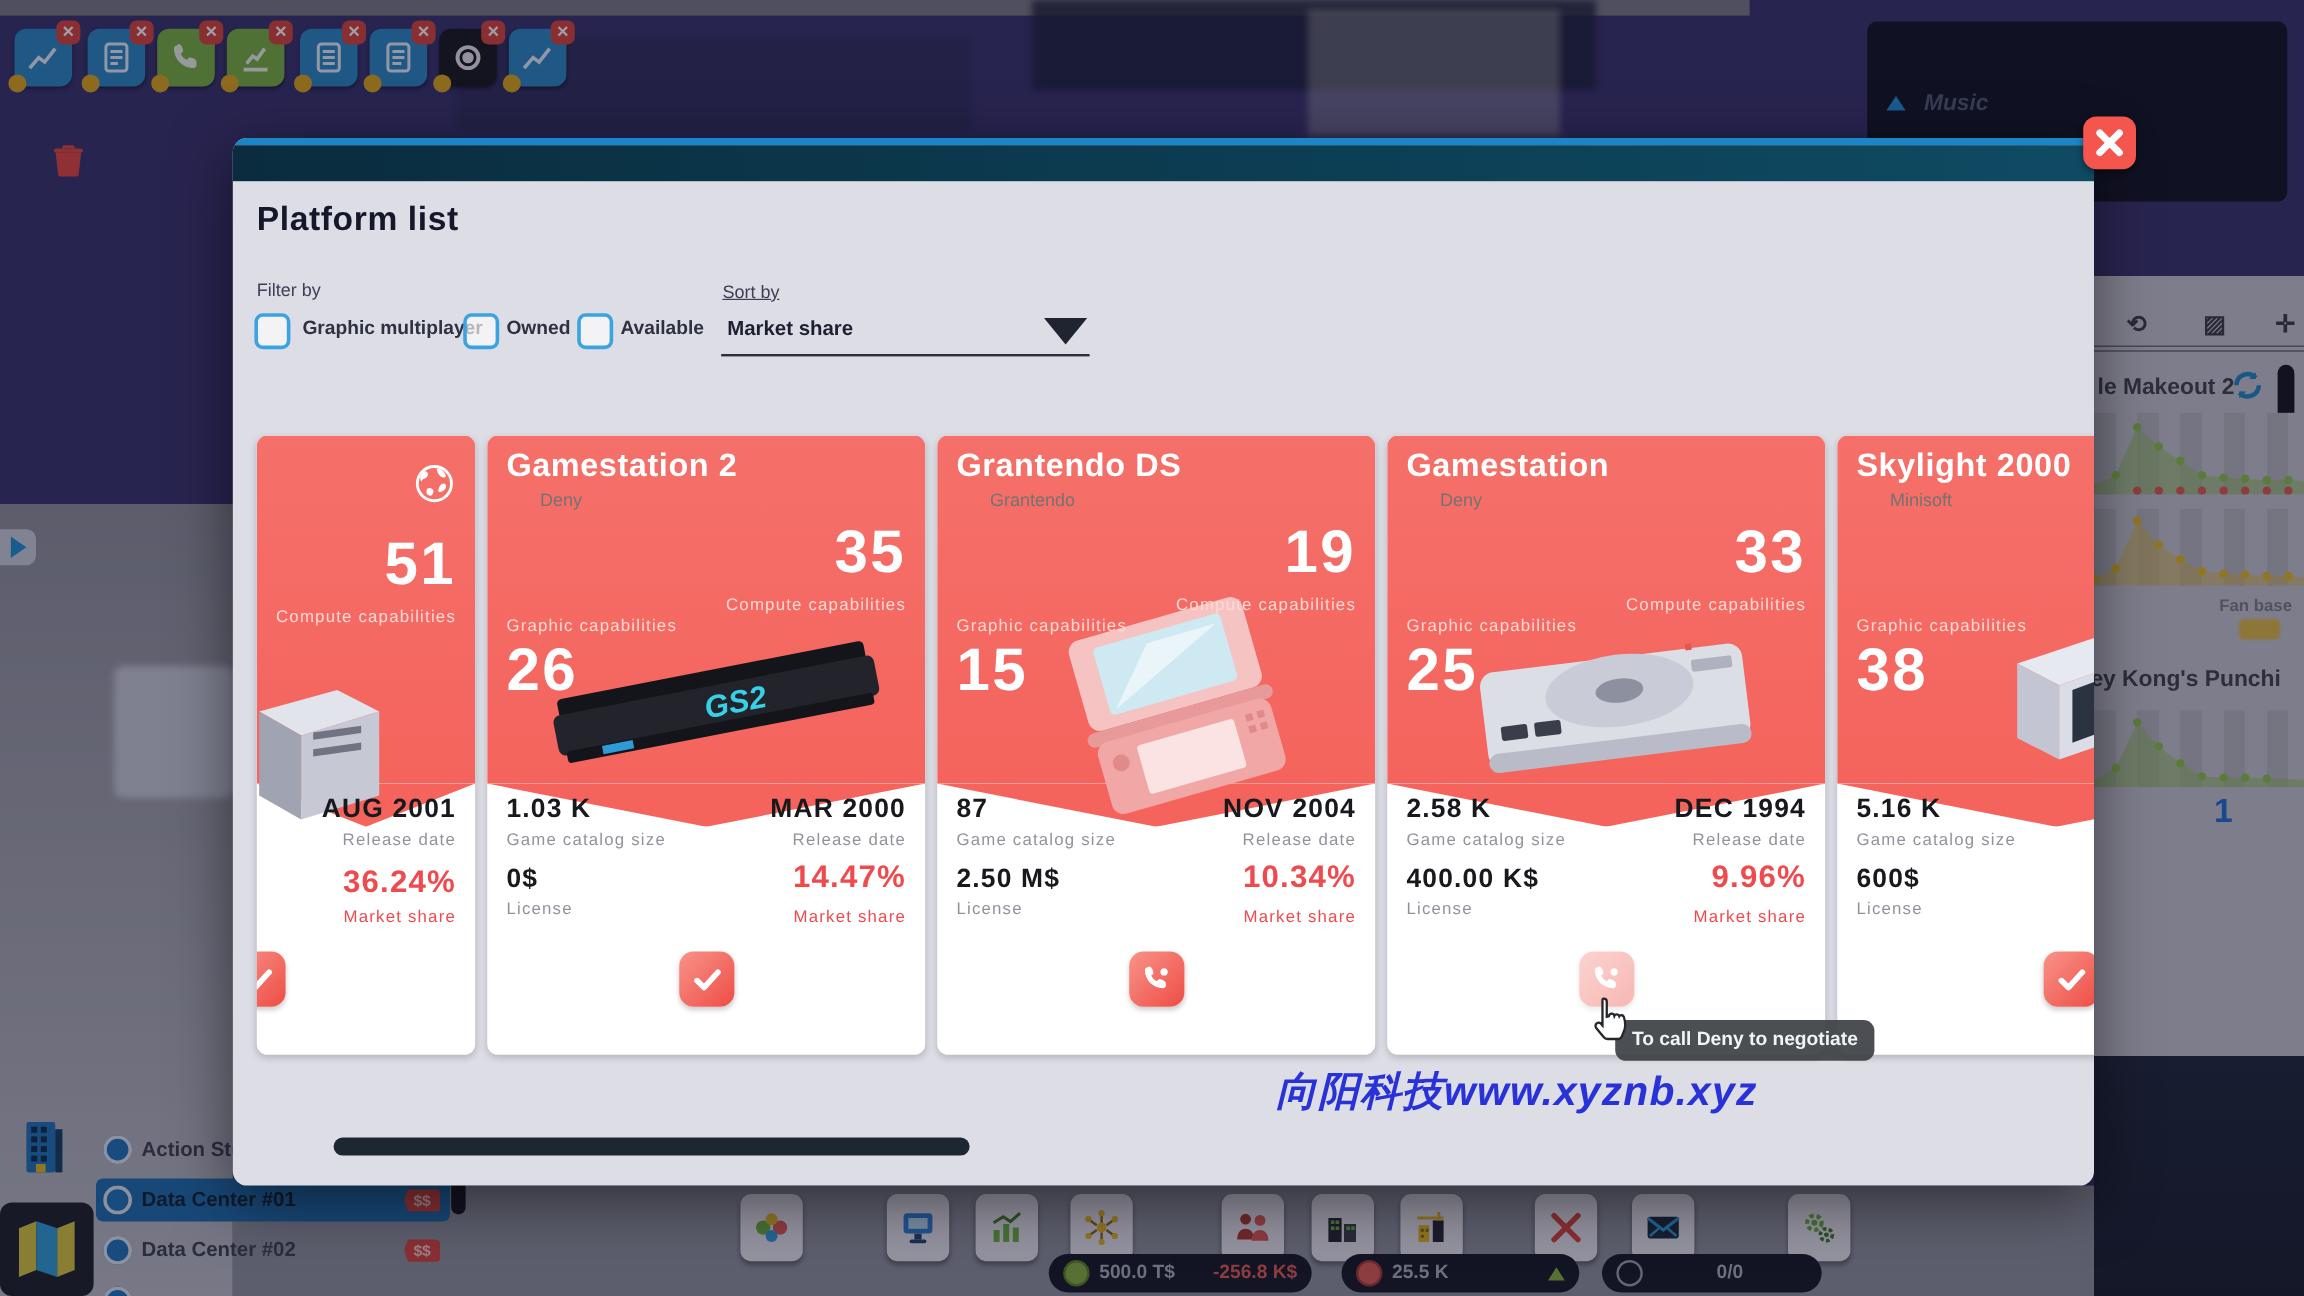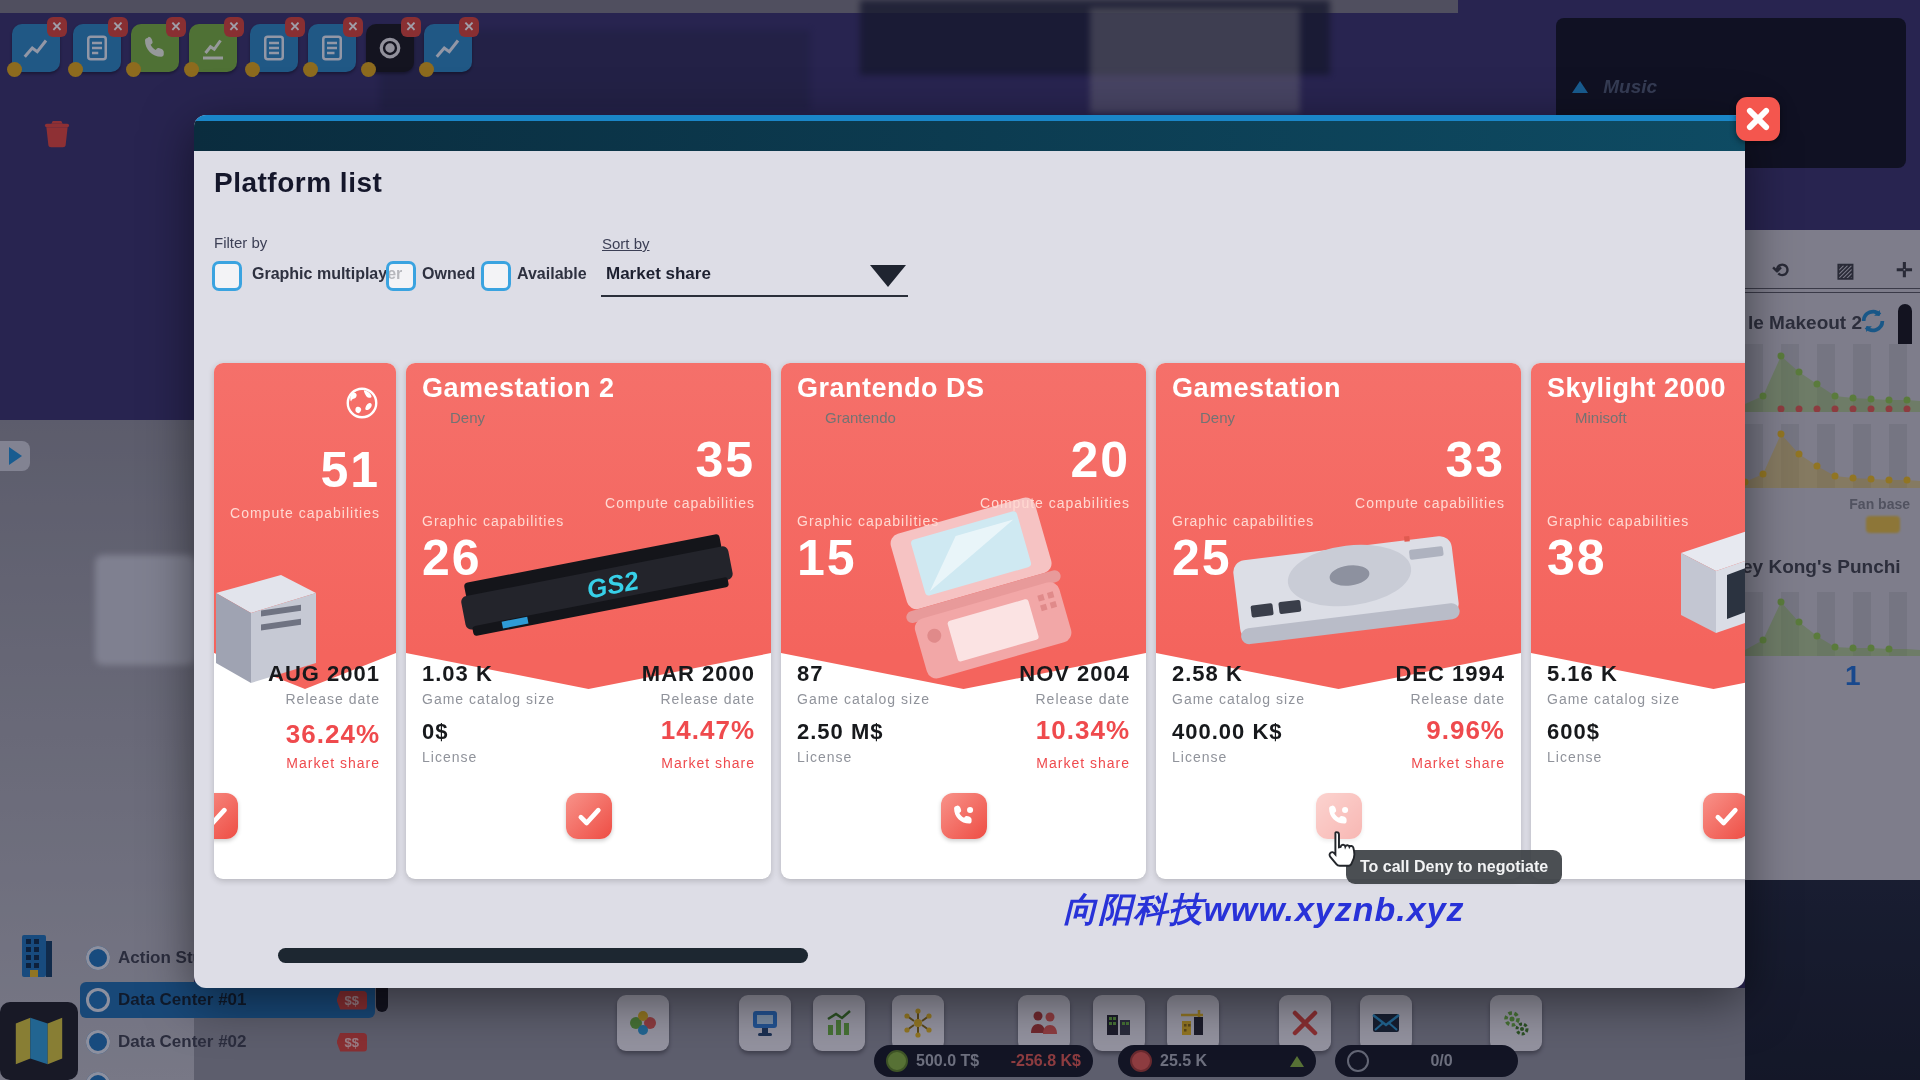--- a/index.html
+++ b/index.html
@@ -518,21 +518,21 @@
               <path d="M5 13l5 5L20 7" stroke="#fff" stroke-width="4" fill="none" stroke-linecap="round" stroke-linejoin="round"></path>
             </svg>
         </div>
       </div>
 
       <div class="card">
         <div class="red"></div>
         <div class="notch"></div>
         <div class="c-name">Grantendo DS</div>
         <div class="c-company">Grantendo</div>
-        <div class="c-big" style="right:16px;top:72px;">20</div>
+        <div class="c-big" style="right:16px;top:72px;">19</div>
         <div class="c-lblred r" style="top:132px;">Compute capabilities</div>
         <div class="c-lblred" style="left:16px;top:150px;">Graphic capabilities</div>
         <div class="c-big" style="left:16px;top:170px;">15</div>
         <svg class="console" style="left:70px;top:130px;width:260px;height:190px;" viewBox="0 0 260 190">
           <g transform="rotate(-16 130 95)">
             <rect x="55" y="20" width="150" height="78" rx="10" fill="#f6c3c3"></rect>
             <rect x="75" y="30" width="110" height="58" rx="4" fill="#cfe9f2"></rect>
             <path d="M80 84L120 38h60z" fill="#ffffff" opacity=".55"></path>
             <rect x="50" y="98" width="160" height="12" rx="6" fill="#e89a9a"></rect>
             <rect x="55" y="108" width="150" height="62" rx="10" fill="#f2a7a7"></rect>

